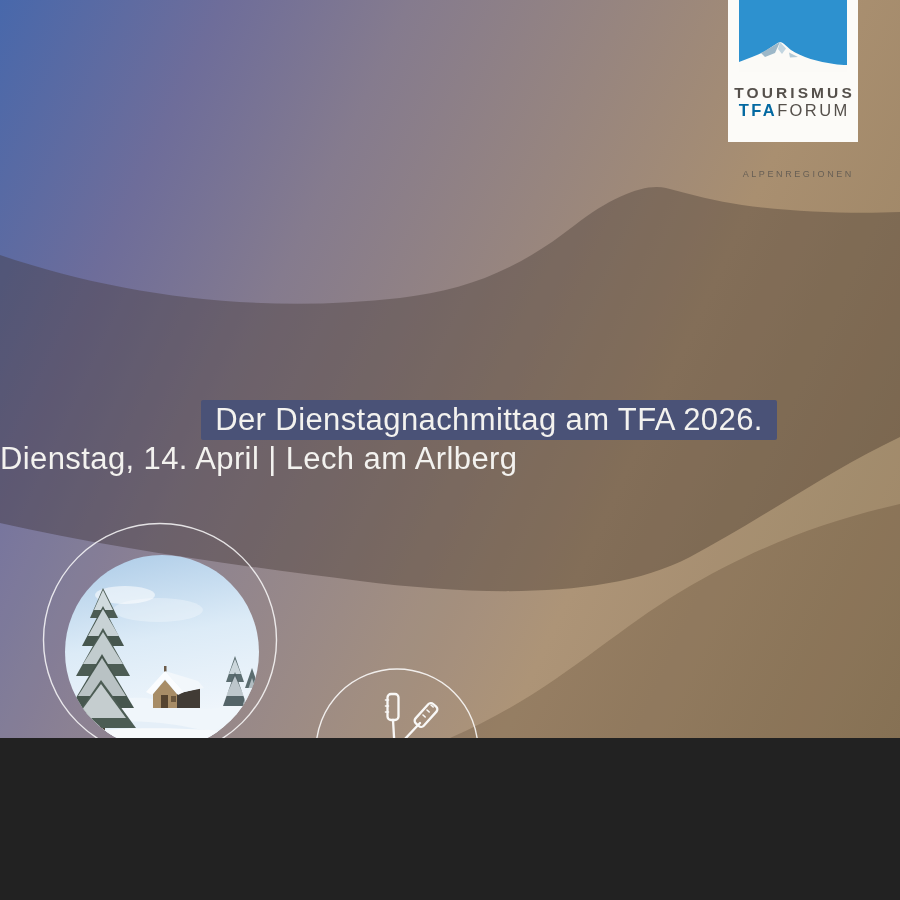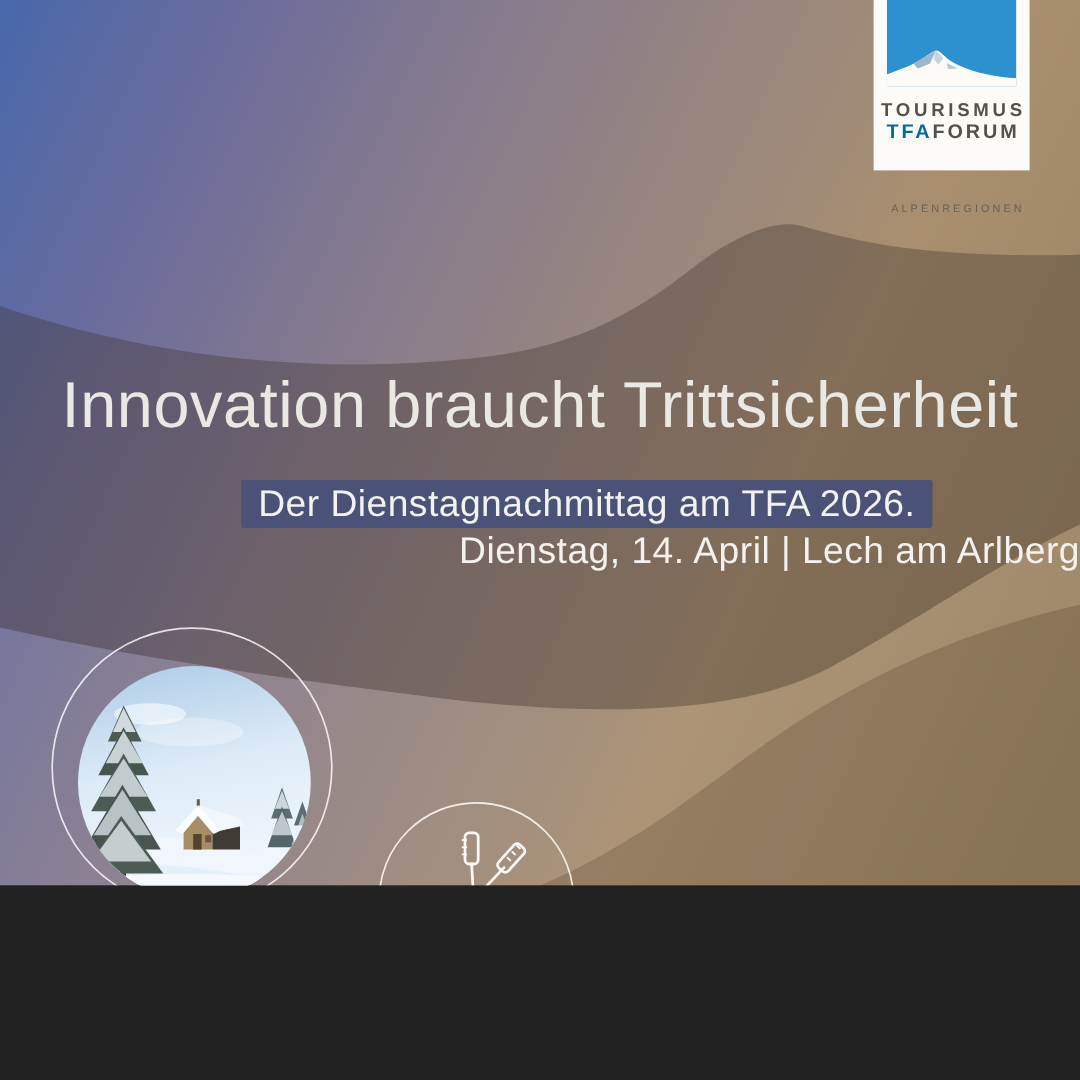--- a/index.html
+++ b/index.html
@@ -9,31 +9,31 @@
   .waves{position:absolute;left:0;top:0;width:900px;height:900px;display:block;}
 
   
   .logo-box{position:absolute;left:728px;top:0;width:130px;height:142px;background:#fcfbf8;}
   .logo-mark{position:absolute;left:11px;top:0;width:108px;height:72px;display:block;}
   .logo-t1{position:absolute;left:0;top:84px;width:100%;text-align:center;
     font-size:15.5px;font-weight:600;letter-spacing:3.1px;text-indent:3.1px;color:#55504b;}
   .logo-t2{position:absolute;left:0;top:101px;width:100%;text-align:center;
     font-size:16.5px;letter-spacing:2.4px;text-indent:2.4px;color:#55504b;white-space:nowrap;}
   .logo-t2 .tfa{font-weight:700;color:#0369a1;}
-  .logo-t2 .forum{font-weight:700;}
+  .logo-t2 .forum{font-weight:400;}
   .logo-t3{position:absolute;left:4px;top:122px;width:100%;text-align:center;
     font-size:9px;font-weight:500;letter-spacing:2.6px;text-indent:2.6px;color:#675f55;margin-top:47px;}
 
   
   .title{position:absolute;left:0;top:308px;width:900px;margin:0;text-align:center;
     font-size:54px;font-weight:400;line-height:60px;letter-spacing:0.5px;color:#eae8e2;}
   .sub1-row{position:absolute;left:0;top:400px;width:900px;text-align:center;margin-left:39px;}
   .sub1{display:inline-block;background:#4a5277;color:#f3f2ef;border-radius:2px;
     font-size:31px;font-weight:400;line-height:40px;padding:0 14px;letter-spacing:0.4px;}
-  .sub2{position:absolute;left:0;top:441px;width:900px;text-align:right;
+  .sub2{position:absolute;left:0;top:441px;width:900px;text-align:left;
     font-size:31px;font-weight:400;line-height:36px;letter-spacing:0.4px;color:#f3f2ef;}
 
   .photo-svg{position:absolute;left:30px;top:510px;width:260px;height:260px;display:block;}
   .ski-svg{position:absolute;left:312px;top:662px;width:172px;height:178px;display:block;}
 </style>
 </head>
 <body>
 
 <div class="canvas">
 
@@ -54,21 +54,20 @@
            C62,57 80,62 95,64 C99,64.7 104,65 108,65 L108,72 Z" fill="#fbfaf7"></path>
       <polygon points="22,53 41,42 36,53 26,57" fill="#9cb7c8"></polygon>
       <polygon points="41,42 47,48.5 43,54 39,49" fill="#c2d5e0"></polygon>
       <polygon points="50,52.5 59,57 51,57.5" fill="#b3c9d6"></polygon>
     </svg>
     <div class="logo-t1">TOURISMUS</div>
     <div class="logo-t2"><span class="tfa">TFA</span><span class="forum">FORUM</span></div>
     <div class="logo-t3">ALPENREGIONEN</div>
   </div>
 
-  <h1 class="title">Innovation braucht Trittsicherheit</h1>
   <div class="sub1-row">
     <span class="sub1">Der Dienstagnachmittag am TFA 2026.</span>
   </div>
   <div class="sub2">Dienstag, 14. April | Lech am Arlberg</div>
 
   <svg class="photo-svg" viewBox="0 0 260 260" aria-hidden="true">
     <defs>
       <clipPath id="photoClip">
           <circle cx="132" cy="142" r="97"></circle>
         </clipPath>

